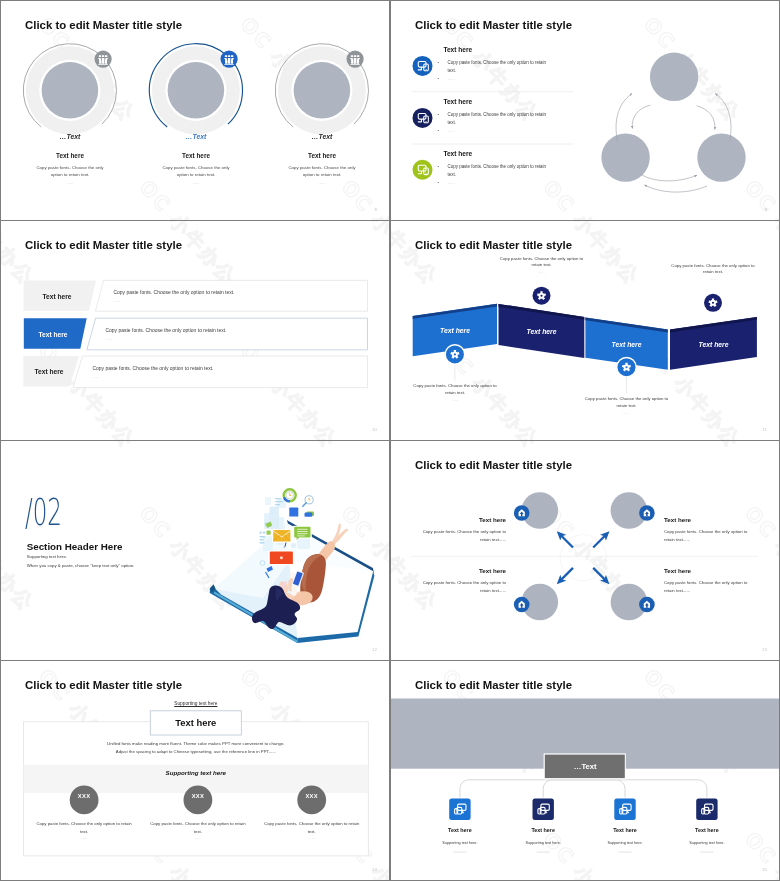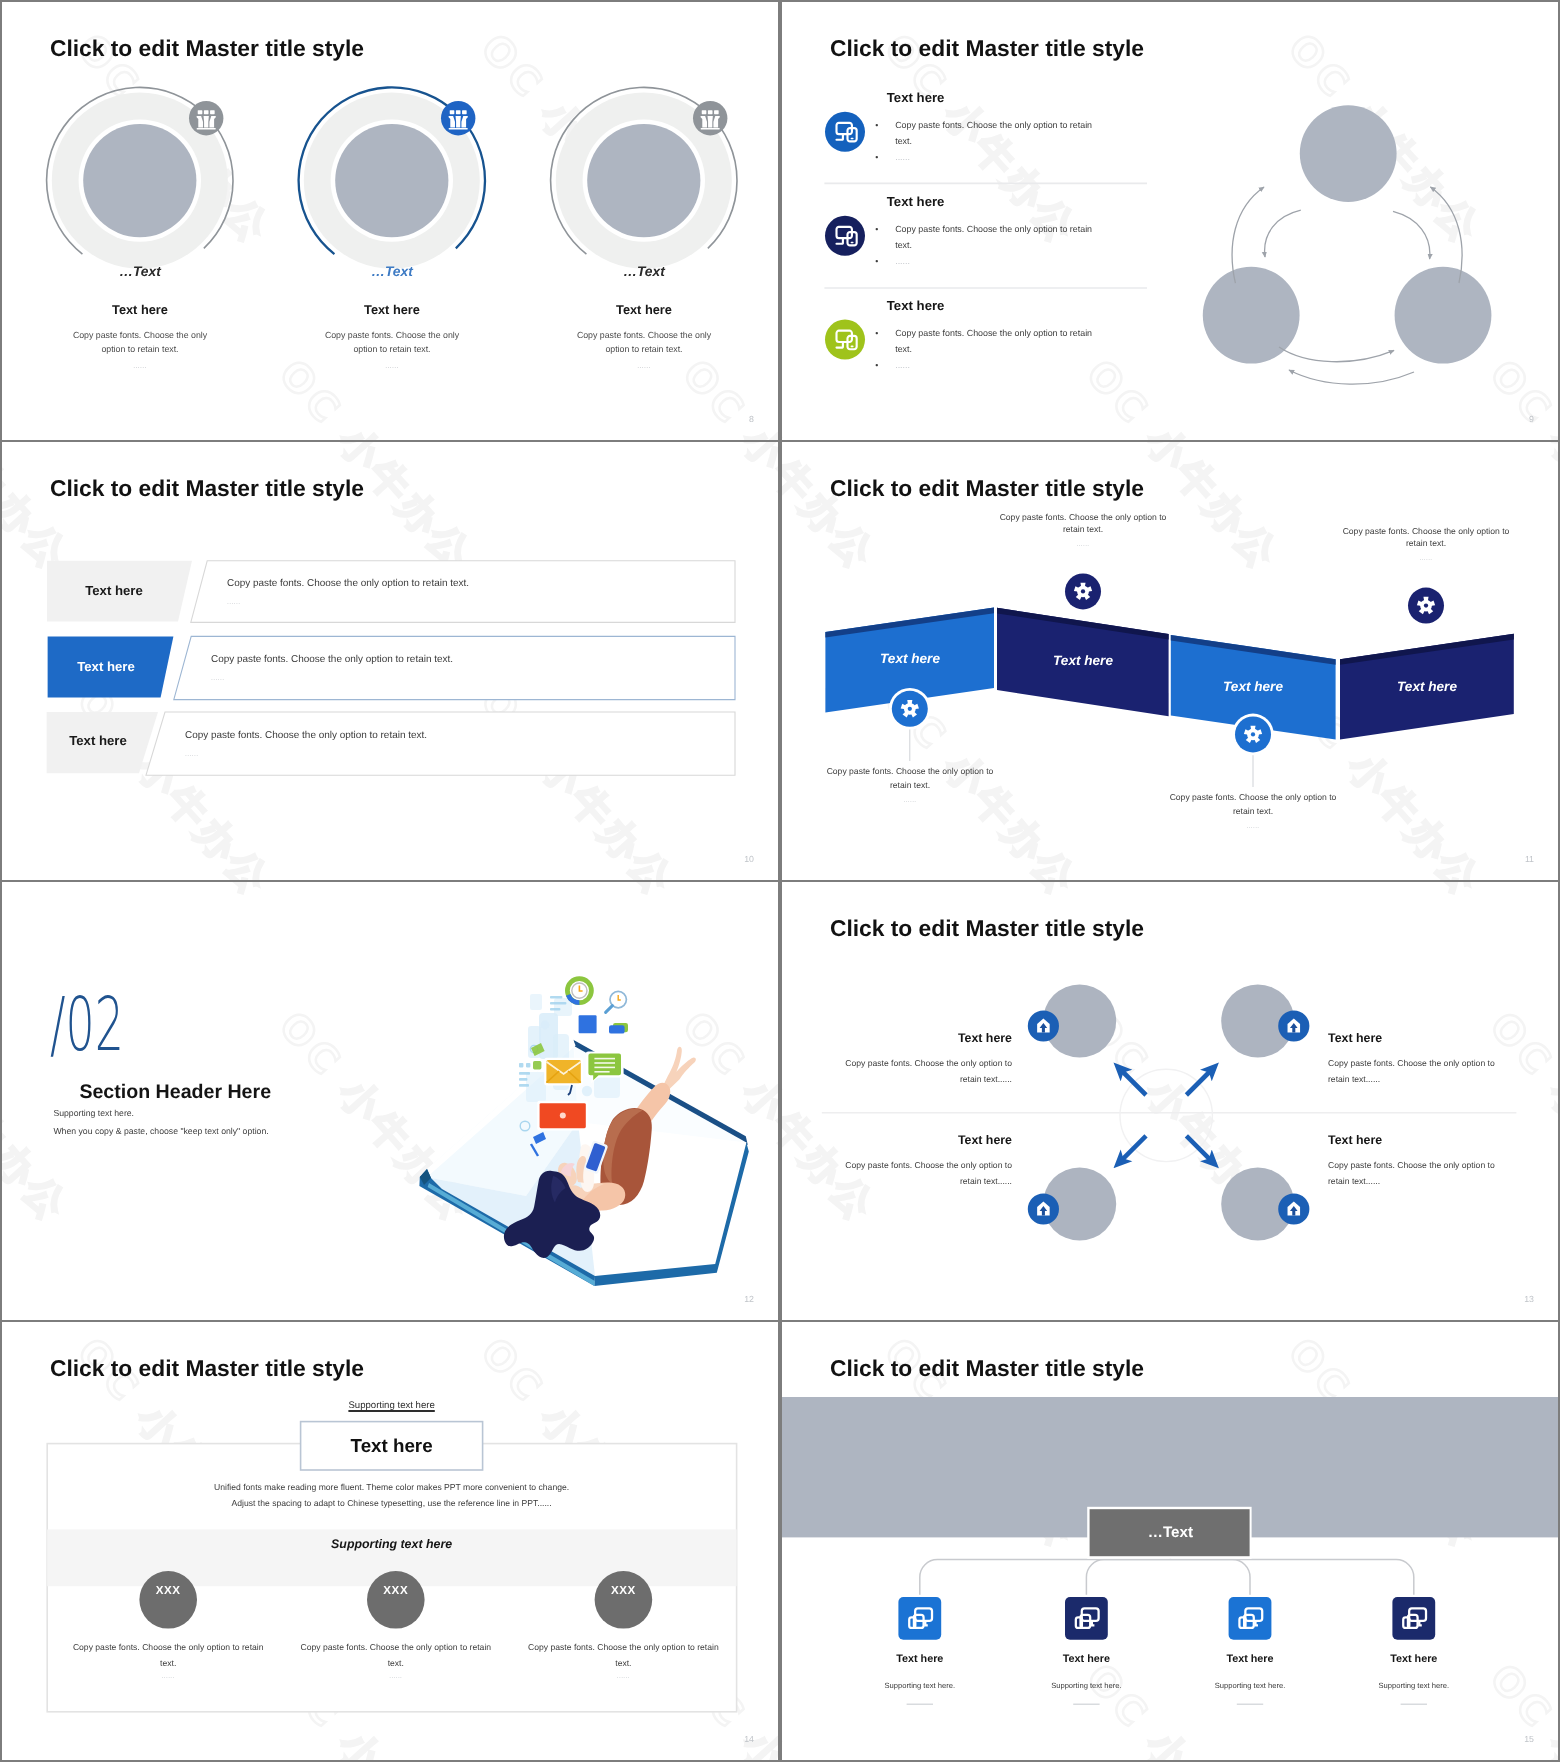--- a/index.html
+++ b/index.html
@@ -45,21 +45,21 @@
   
   .s3l{font-size:6.8px;font-weight:bold;font-style:italic;color:#fff;transform:translate(-50%,-50%);}
   .p1{left:64px;top:109.2px;} .p2{left:150.5px;top:110.2px;} .p3{left:235.5px;top:122.8px;} .p4{left:322.5px;top:122.8px;}
   .s3c{width:92px;text-align:center;font-size:4.3px;line-height:6.8px;color:#3c3c3c;transform:translateX(-50%);}
   .s3d{font-size:3.2px;color:#c2c5ca;transform:translateX(-50%);letter-spacing:0.2px;}
   .q1{left:64px;top:162px;} .q2{left:150.5px;top:34.6px;} .q3{left:235.5px;top:175px;} .q4{left:322px;top:41.5px;}
   .s3d.q1{top:176.5px;} .s3d.q2{top:49.1px;} .s3d.q3{top:189.5px;} .s3d.q4{top:56px;}
   
   .s4num{left:24.4px;top:52.5px;font-size:37px;font-weight:300;color:#20538f;line-height:37px;
     transform:scaleX(0.62);transform-origin:left top;font-family:"DejaVu Sans",sans-serif;}
-  .s4head{left:25.7px;top:100.4px;font-size:9.8px;font-weight:bold;color:#141414;margin-left:13px;}
+  .s4head{left:25.7px;top:100.4px;font-size:9.8px;font-weight:bold;color:#141414;}
   .s4sub1{left:25.7px;top:112.8px;font-size:4.35px;color:#3c3c3c;}
   .s4sub2{left:25.7px;top:121.6px;font-size:4.35px;color:#3c3c3c;}
   
   .s5h{font-size:6.2px;font-weight:bold;color:#161616;}
   .s5b{width:88px;font-size:4.3px;line-height:8.1px;color:#3c3c3c;}
   .h1,.h3{right:273px;text-align:right;} .h2,.h4{left:273px;text-align:left;}
   .s5h.h1{top:74.5px;} .s5h.h2{top:74.5px;} .s5h.h3{top:125.8px;} .s5h.h4{top:125.8px;}
   .s5b.h1{top:86.5px;} .s5b.h2{top:86.5px;} .s5b.h3{top:137.8px;} .s5b.h4{top:137.8px;}
   
   .s6sup{left:194.8px;top:40.1px;transform:translateX(-50%);font-size:4.8px;color:#2e2e2e;text-decoration:underline;}

